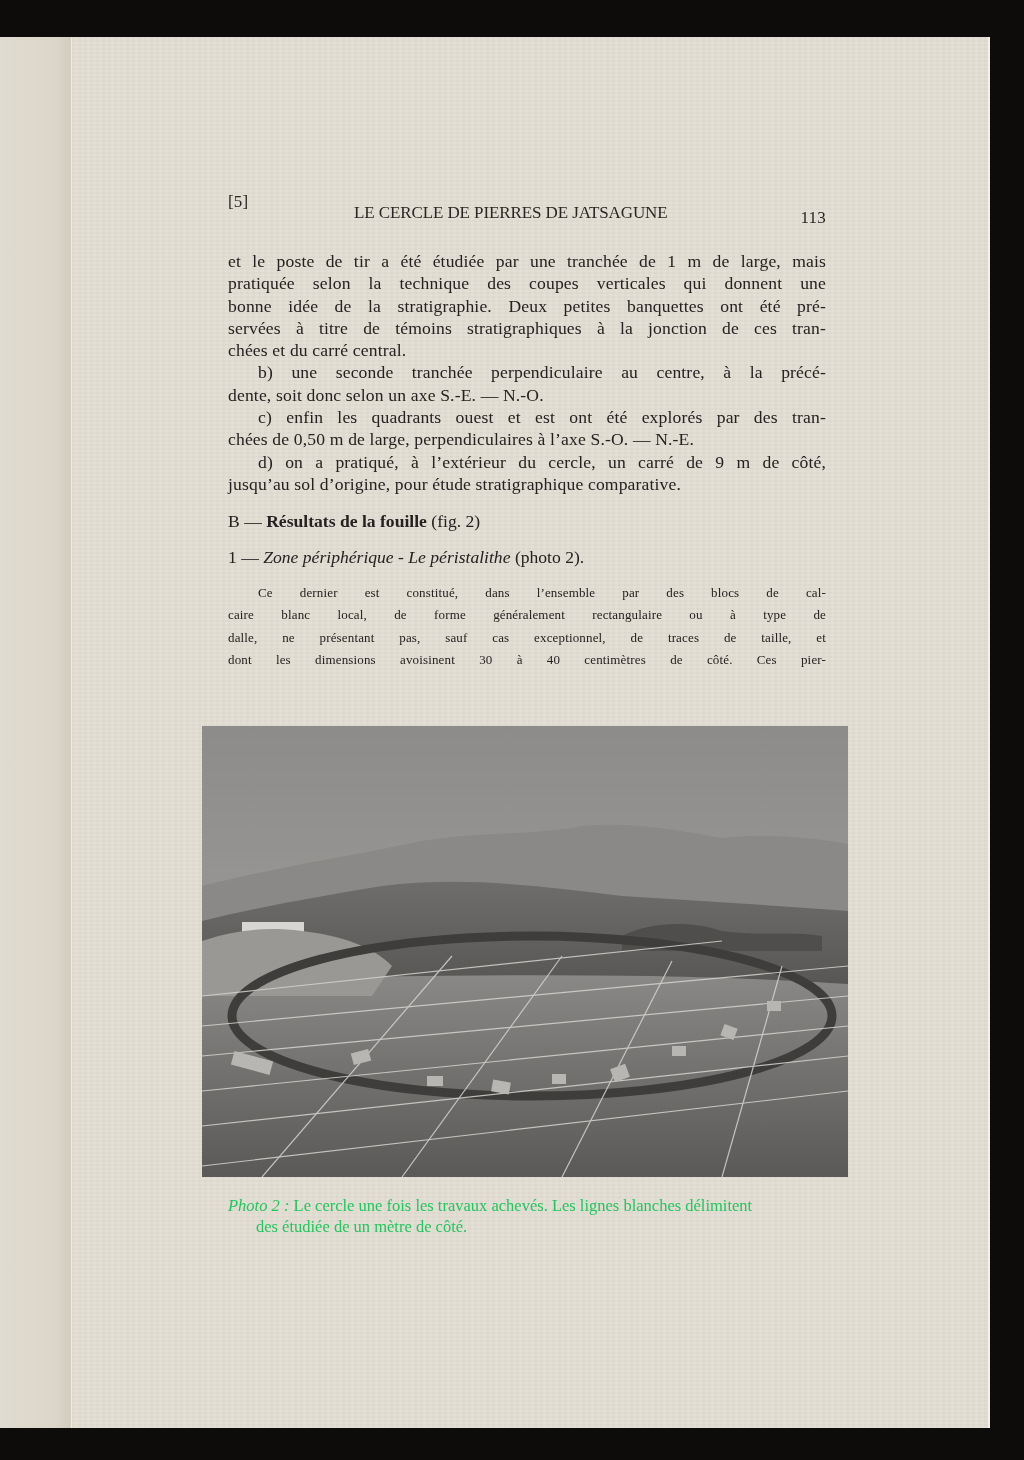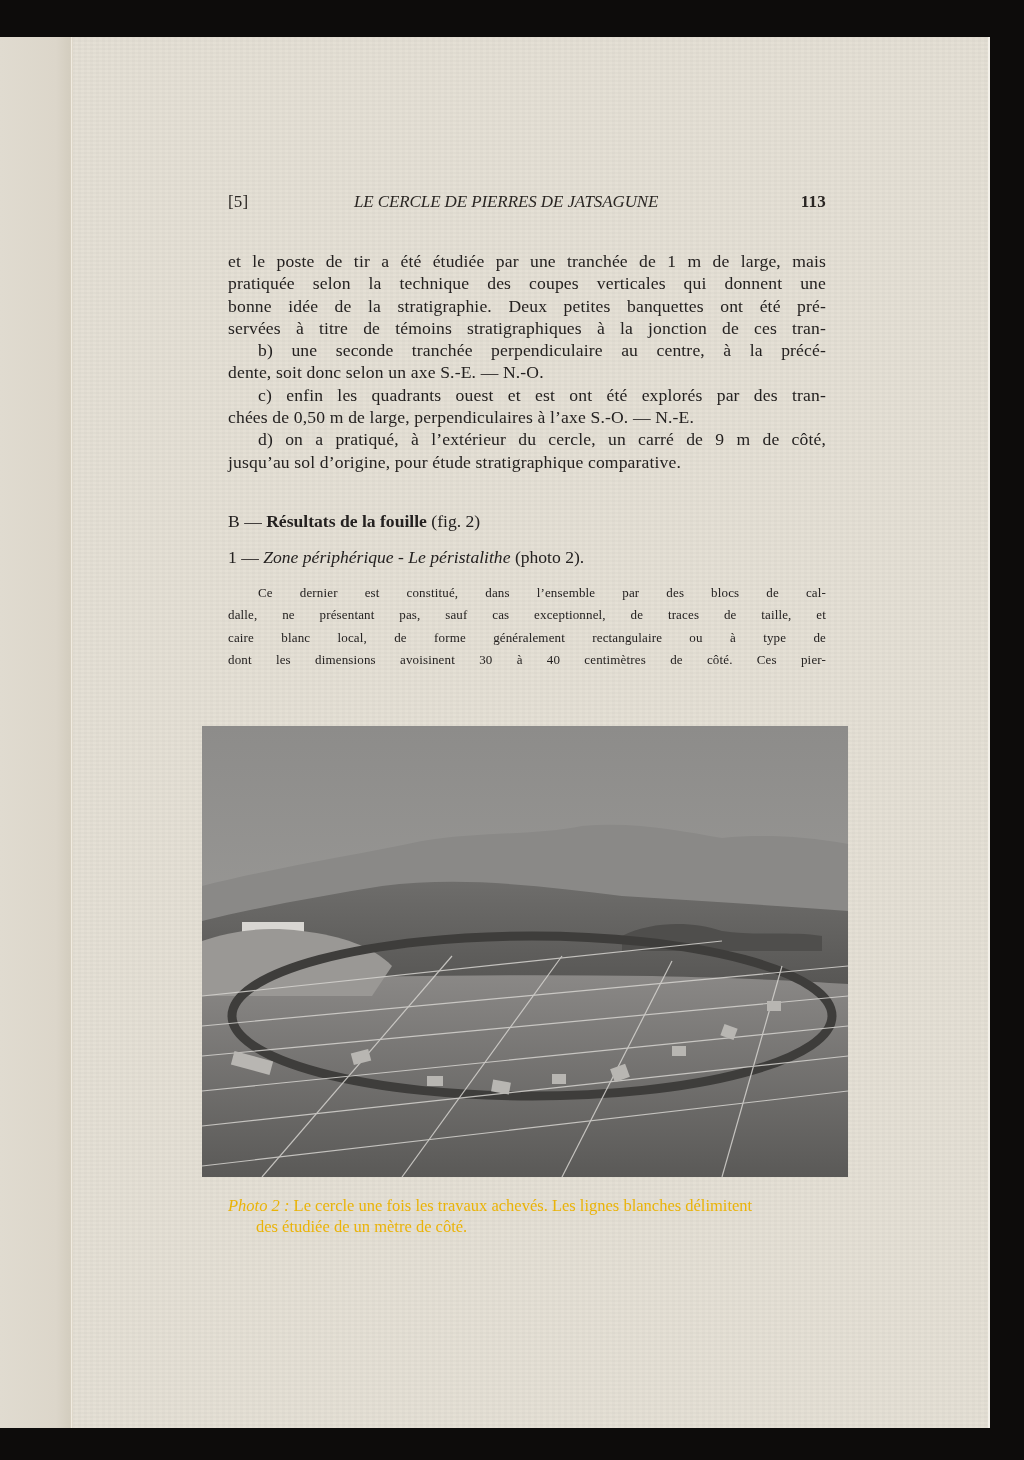--- a/index.html
+++ b/index.html
@@ -25,22 +25,22 @@
     }
     .right-edge {
       position: absolute; right: 0; top: 0; width: 2px; height: 100%;
       background: #f4f1ea;
     }
     .running-head {
       position: absolute; left: 228px; top: 192px; width: 598px; height: 24px;
       font-size: 17px; color: #2a2623; letter-spacing: 0.2px;
     }
     .running-head .folio-left { position: absolute; left: 0; top: 0; }
-    .running-head .title { position: absolute; left: 126px; top: 0; letter-spacing: -0.1px; font-style: italic; }
-    .running-head .folio-right { position: absolute; right: 0; top: 0; font-weight: bold; }
+    .running-head .title { position: absolute; left: 126px; top: 11px; letter-spacing: -0.1px; }
+    .running-head .folio-right { position: absolute; right: 0; top: 16px; }
     .body-text {
       position: absolute; left: 228px; top: 250px; width: 598px;
       font-size: 17.6px; line-height: 22.3px; color: #242120;
       text-align: justify; letter-spacing: 0.15px;
     }
     .body-text p { margin: 0; }
     .line { display: block; text-align: justify; text-align-last: justify; white-space: nowrap; }
     .line.last { text-align-last: left; }
     .heading-b {
       position: absolute; left: 228px; top: 511px; font-size: 17.6px; color: #242120;
@@ -53,21 +53,21 @@
     .para2 {
       position: absolute; left: 228px; top: 582px; width: 598px;
       font-size: 13px; line-height: 22.3px; color: #242120; letter-spacing: 0.15px;
     }
     .photo {
       position: absolute; left: 202px; top: 726px; width: 646px; height: 451px;
       overflow: hidden; background: #7d7c7a;
     }
     .caption {
       position: absolute; left: 228px; top: 1195px; width: 600px;
-      font-size: 16.5px; line-height: 21px; color: #eab308;
+      font-size: 16.5px; line-height: 21px; color: #22c55e;
     }
     .caption .cap-label { font-style: italic; }
     .caption .cap-line2 { display: block; padding-left: 28px; }
   </style>
 </head>
 <body>
 
 <div class="page">
   <div class="left-leaf"></div>
   <div class="spine"></div>
@@ -79,20 +79,21 @@
   <span class="title">LE CERCLE DE PIERRES DE JATSAGUNE</span>
   <span class="folio-right">113</span>
 </div>
 
 <div class="body-text">
   <p>
     <span class="line">et le poste de tir a été étudiée par une tranchée de 1 m de large, mais</span>
     <span class="line">pratiquée selon la technique des coupes verticales qui donnent une</span>
     <span class="line">bonne idée de la stratigraphie. Deux petites banquettes ont été pré-</span>
     <span class="line">servées à titre de témoins stratigraphiques à la jonction de ces tran-</span>
+    <span class="line last">chées et du carré central.</span>
   </p>
   <p>
     <span class="line" style="padding-left:30px">b) une seconde tranchée perpendiculaire au centre, à la précé-</span>
     <span class="line last">dente, soit donc selon un axe S.-E. — N.-O.</span>
   </p>
   <p>
     <span class="line" style="padding-left:30px">c) enfin les quadrants ouest et est ont été explorés par des tran-</span>
     <span class="line last">chées de 0,50 m de large, perpendiculaires à l’axe S.-O. — N.-E.</span>
   </p>
   <p>
@@ -108,22 +109,22 @@
 </div>
 
 <div class="heading-1">
   <span>1 —</span>
   <i>Zone périphérique - Le péristalithe</i>
   <span>(photo 2).</span>
 </div>
 
 <div class="para2">
   <span class="line" style="padding-left:30px">Ce dernier est constitué, dans l’ensemble par des blocs de cal-</span>
+  <span class="line">caire blanc local, de forme généralement rectangulaire ou à type de</span>
   <span class="line">dalle, ne présentant pas, sauf cas exceptionnel, de traces de taille, et</span>
-  <span class="line">caire blanc local, de forme généralement rectangulaire ou à type de</span>
   <span class="line">dont les dimensions avoisinent 30 à 40 centimètres de côté. Ces pier-</span>
 </div>
 
 <div class="photo" title="Black-and-white photograph of an excavated stone circle on a grassy hilltop, with white string lines marking one-metre squares and misty hills in the background">
   <svg width="646" height="451" viewBox="0 0 646 451" xmlns="http://www.w3.org/2000/svg">
     <defs>
       <linearGradient id="sky" x1="0" y1="0" x2="0" y2="1">
         <stop offset="0" stop-color="#8d8c8a"></stop>
         <stop offset="1" stop-color="#a5a4a1"></stop>
       </linearGradient>

